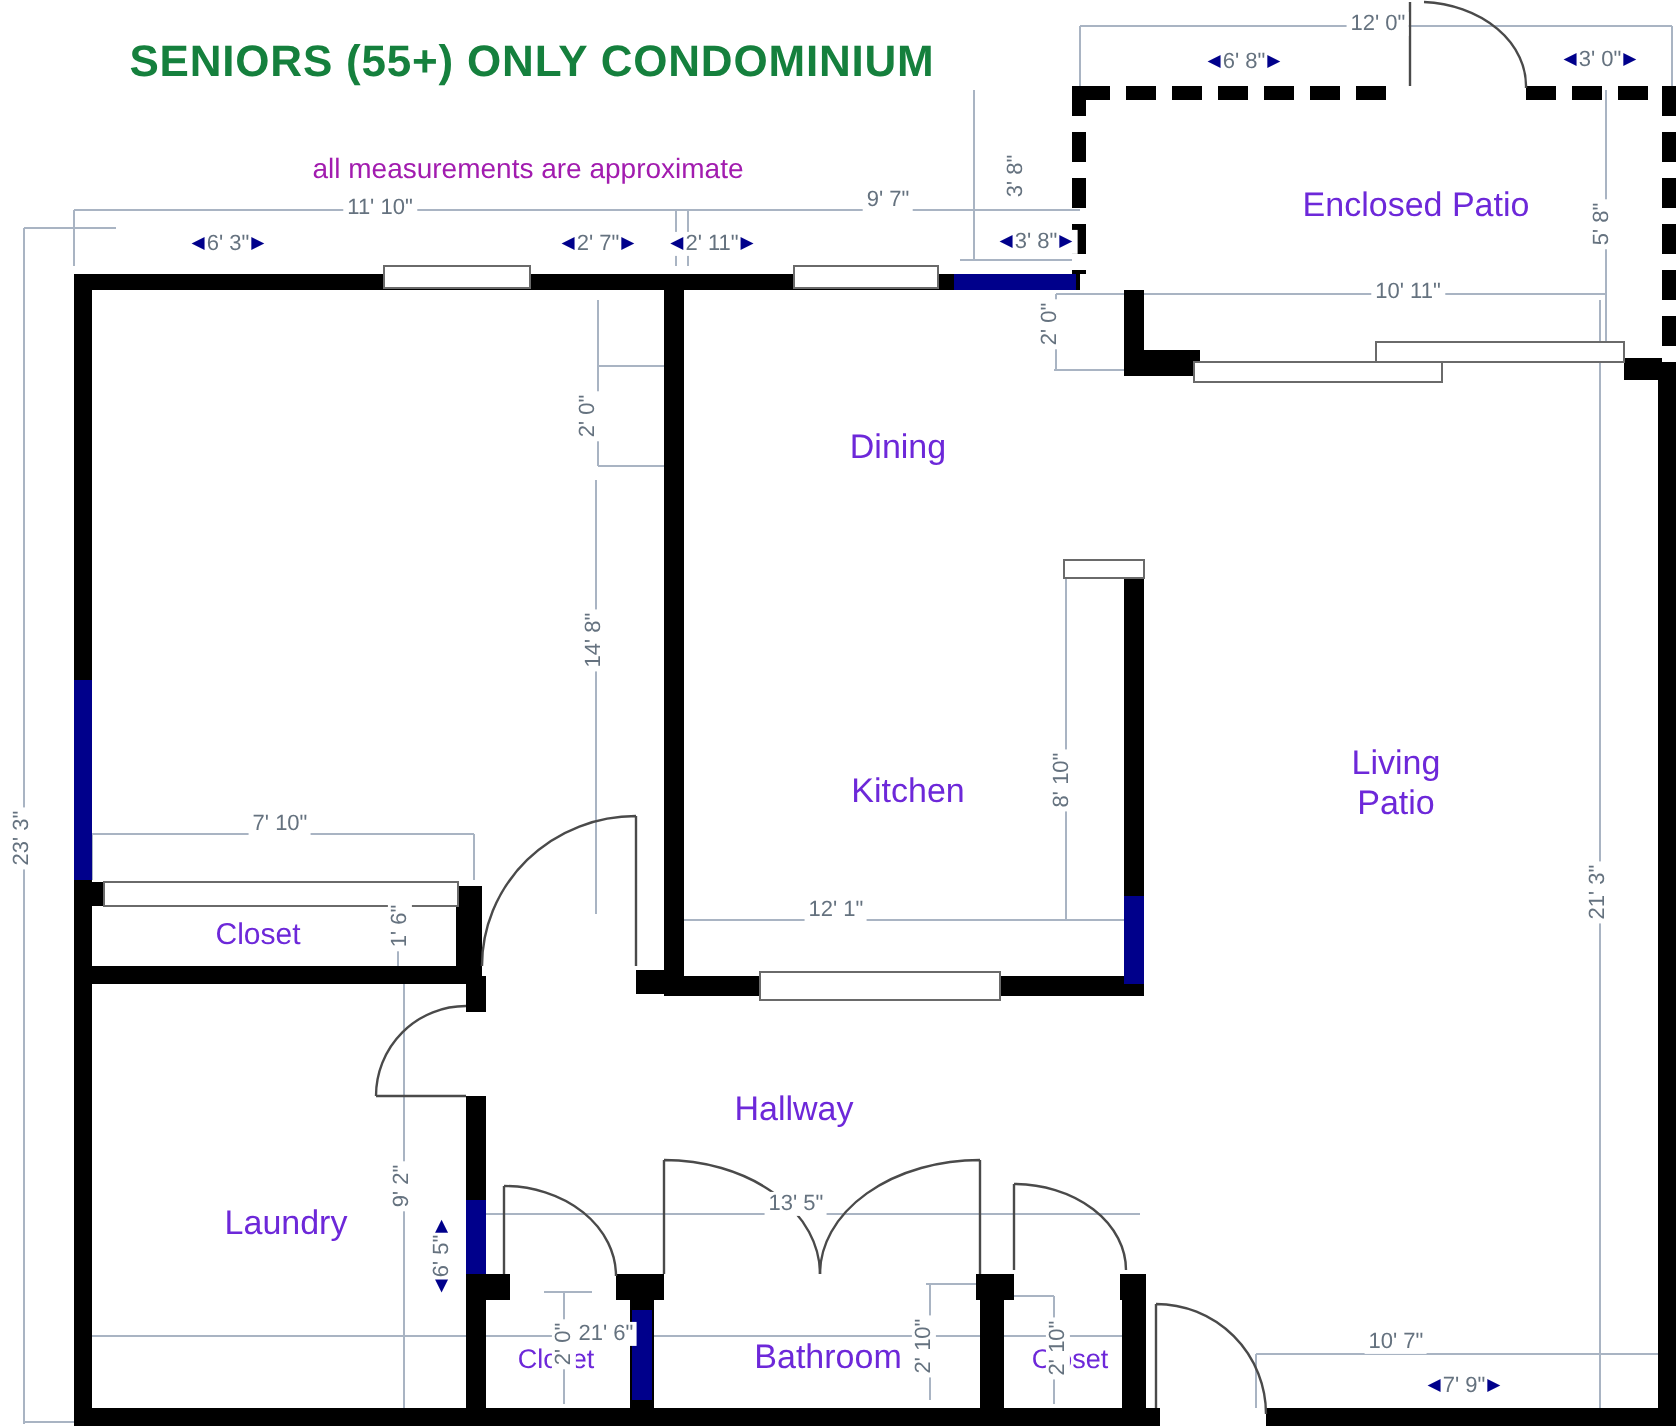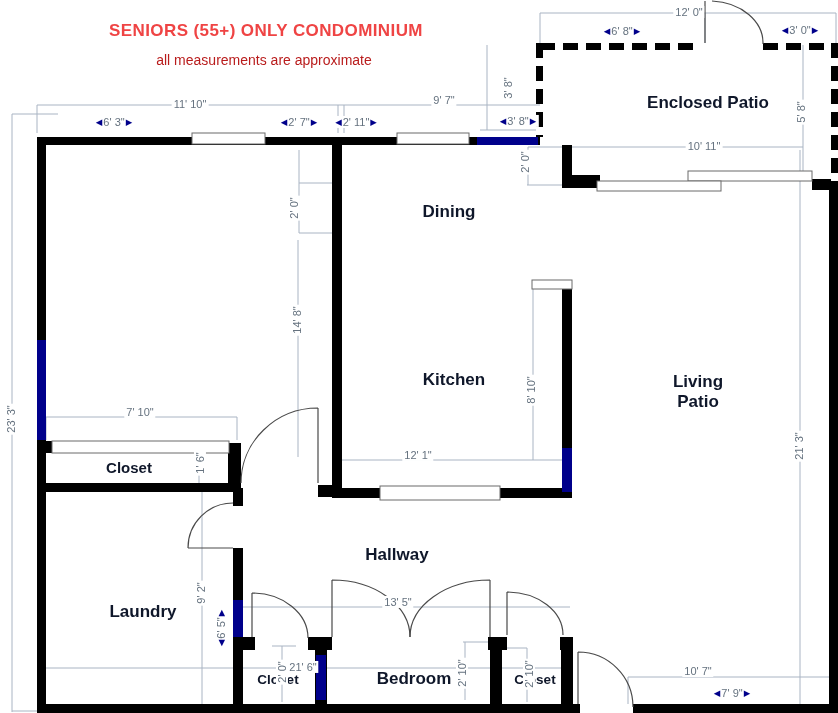--- a/index.html
+++ b/index.html
@@ -1,25 +1,25 @@
 <!DOCTYPE html>
 <html><head>
 <meta charset="utf-8">
 <style>
   *{margin:0;padding:0;box-sizing:border-box}
   html,body{background:#fff}
   body{font-family:"Liberation Sans",sans-serif}
   #plan{position:relative;width:838px;height:713px;background:#ffffff;overflow:hidden}
   #plan svg{position:absolute;left:0;top:0;z-index:1}
   .lbl{position:absolute;transform:translate(-50%,-50%);text-align:center;white-space:pre-line;line-height:1.18;z-index:2}
-  .room{color:#0f172a;font-weight:bold;font-size:17px}
+  .room{color:#6d28d9;font-weight:normal;font-size:17px}
   .room.md{font-size:15px}
   .room.sm{font-size:13.5px}
-  .title{position:absolute;left:266px;top:31px;transform:translate(-50%,-50%);font-size:17px;font-weight:bold;color:#ef4444;letter-spacing:.4px;white-space:nowrap;z-index:2}
-  .subtitle{position:absolute;left:264px;top:60px;transform:translate(-50%,-50%);font-size:14px;color:#b91c1c;white-space:nowrap;z-index:2}
+  .title{position:absolute;left:266px;top:31px;transform:translate(-50%,-50%);font-size:22px;font-weight:bold;color:#15803d;letter-spacing:.4px;white-space:nowrap;z-index:2}
+  .subtitle{position:absolute;left:264px;top:84px;transform:translate(-50%,-50%);font-size:14px;color:#a21caf;white-space:nowrap;z-index:2}
   .dim{position:absolute;transform:translate(-50%,-50%);font-size:11px;color:#65727f;background:#fff;padding:0 2px;white-space:nowrap;z-index:3;line-height:1.1}
   .dim.rot{transform:translate(-50%,-50%) rotate(-90deg)}
   .dim .arr{color:#00008b;font-size:8.5px;vertical-align:1px;padding:0 1px}
 </style>
 </head>
 <body>
 
 <div id="plan">
   <svg width="838" height="713" viewBox="0 0 838 713">
 
@@ -107,29 +107,29 @@
       <path d="M332 580 V637 M332 580 A78 57 0 0 1 410 637"></path>
       <path d="M490 580 V637 M490 580 A80 57 0 0 0 410 637"></path>
       <path d="M507 592 V635 M507 592 A56 43 0 0 1 563 635"></path>
       <path d="M578 652 V704 M578 652 A55 55 0 0 1 633 707"></path>
     </g>
   </svg>
 
   <div class="title">SENIORS (55+) ONLY CONDOMINIUM</div>
   <div class="subtitle">all measurements are approximate</div>
 
-    <div class="lbl room lg" style="left: 449px; top: 212px;">Dining</div>
-    <div class="lbl room lg" style="left: 454px; top: 380px;">Kitchen</div>
+    <div class="lbl room lg" style="left: 449px; top: 224px;">Dining</div>
+    <div class="lbl room lg" style="left: 454px; top: 396px;">Kitchen</div>
     <div class="lbl room lg" style="left: 698px; top: 392px;">Living
 Patio</div>
     <div class="lbl room lg" style="left: 708px; top: 103px;">Enclosed Patio</div>
     <div class="lbl room md" style="left: 129px; top: 468px;">Closet</div>
     <div class="lbl room lg" style="left: 143px; top: 612px;">Laundry</div>
     <div class="lbl room lg" style="left: 397px; top: 555px;">Hallway</div>
-    <div class="lbl room lg" style="left: 414px; top: 679px;">Bedroom</div>
+    <div class="lbl room lg" style="left: 414px; top: 679px;">Bathroom</div>
     <div class="lbl room sm" style="left: 278px; top: 680px;">Closet</div>
     <div class="lbl room sm" style="left: 535px; top: 680px;">Closet</div>
     <div class="dim" style="left: 689px; top: 12px;">12' 0"</div>
     <div class="dim" style="left: 622px; top: 31px;"><span class="arr">◀</span><span>6' 8"</span><span class="arr">▶</span></div>
     <div class="dim" style="left: 800px; top: 30px;"><span class="arr">◀</span><span>3' 0"</span><span class="arr">▶</span></div>
     <div class="dim" style="left: 190px; top: 104px;">11' 10"</div>
     <div class="dim" style="left: 444px; top: 100px;">9' 7"</div>
     <div class="dim rot" style="left: 508px; top: 88px;">3' 8"</div>
     <div class="dim" style="left: 114px; top: 122px;"><span class="arr">◀</span><span>6' 3"</span><span class="arr">▶</span></div>
     <div class="dim" style="left: 299px; top: 122px;"><span class="arr">◀</span><span>2' 7"</span><span class="arr">▶</span></div>

